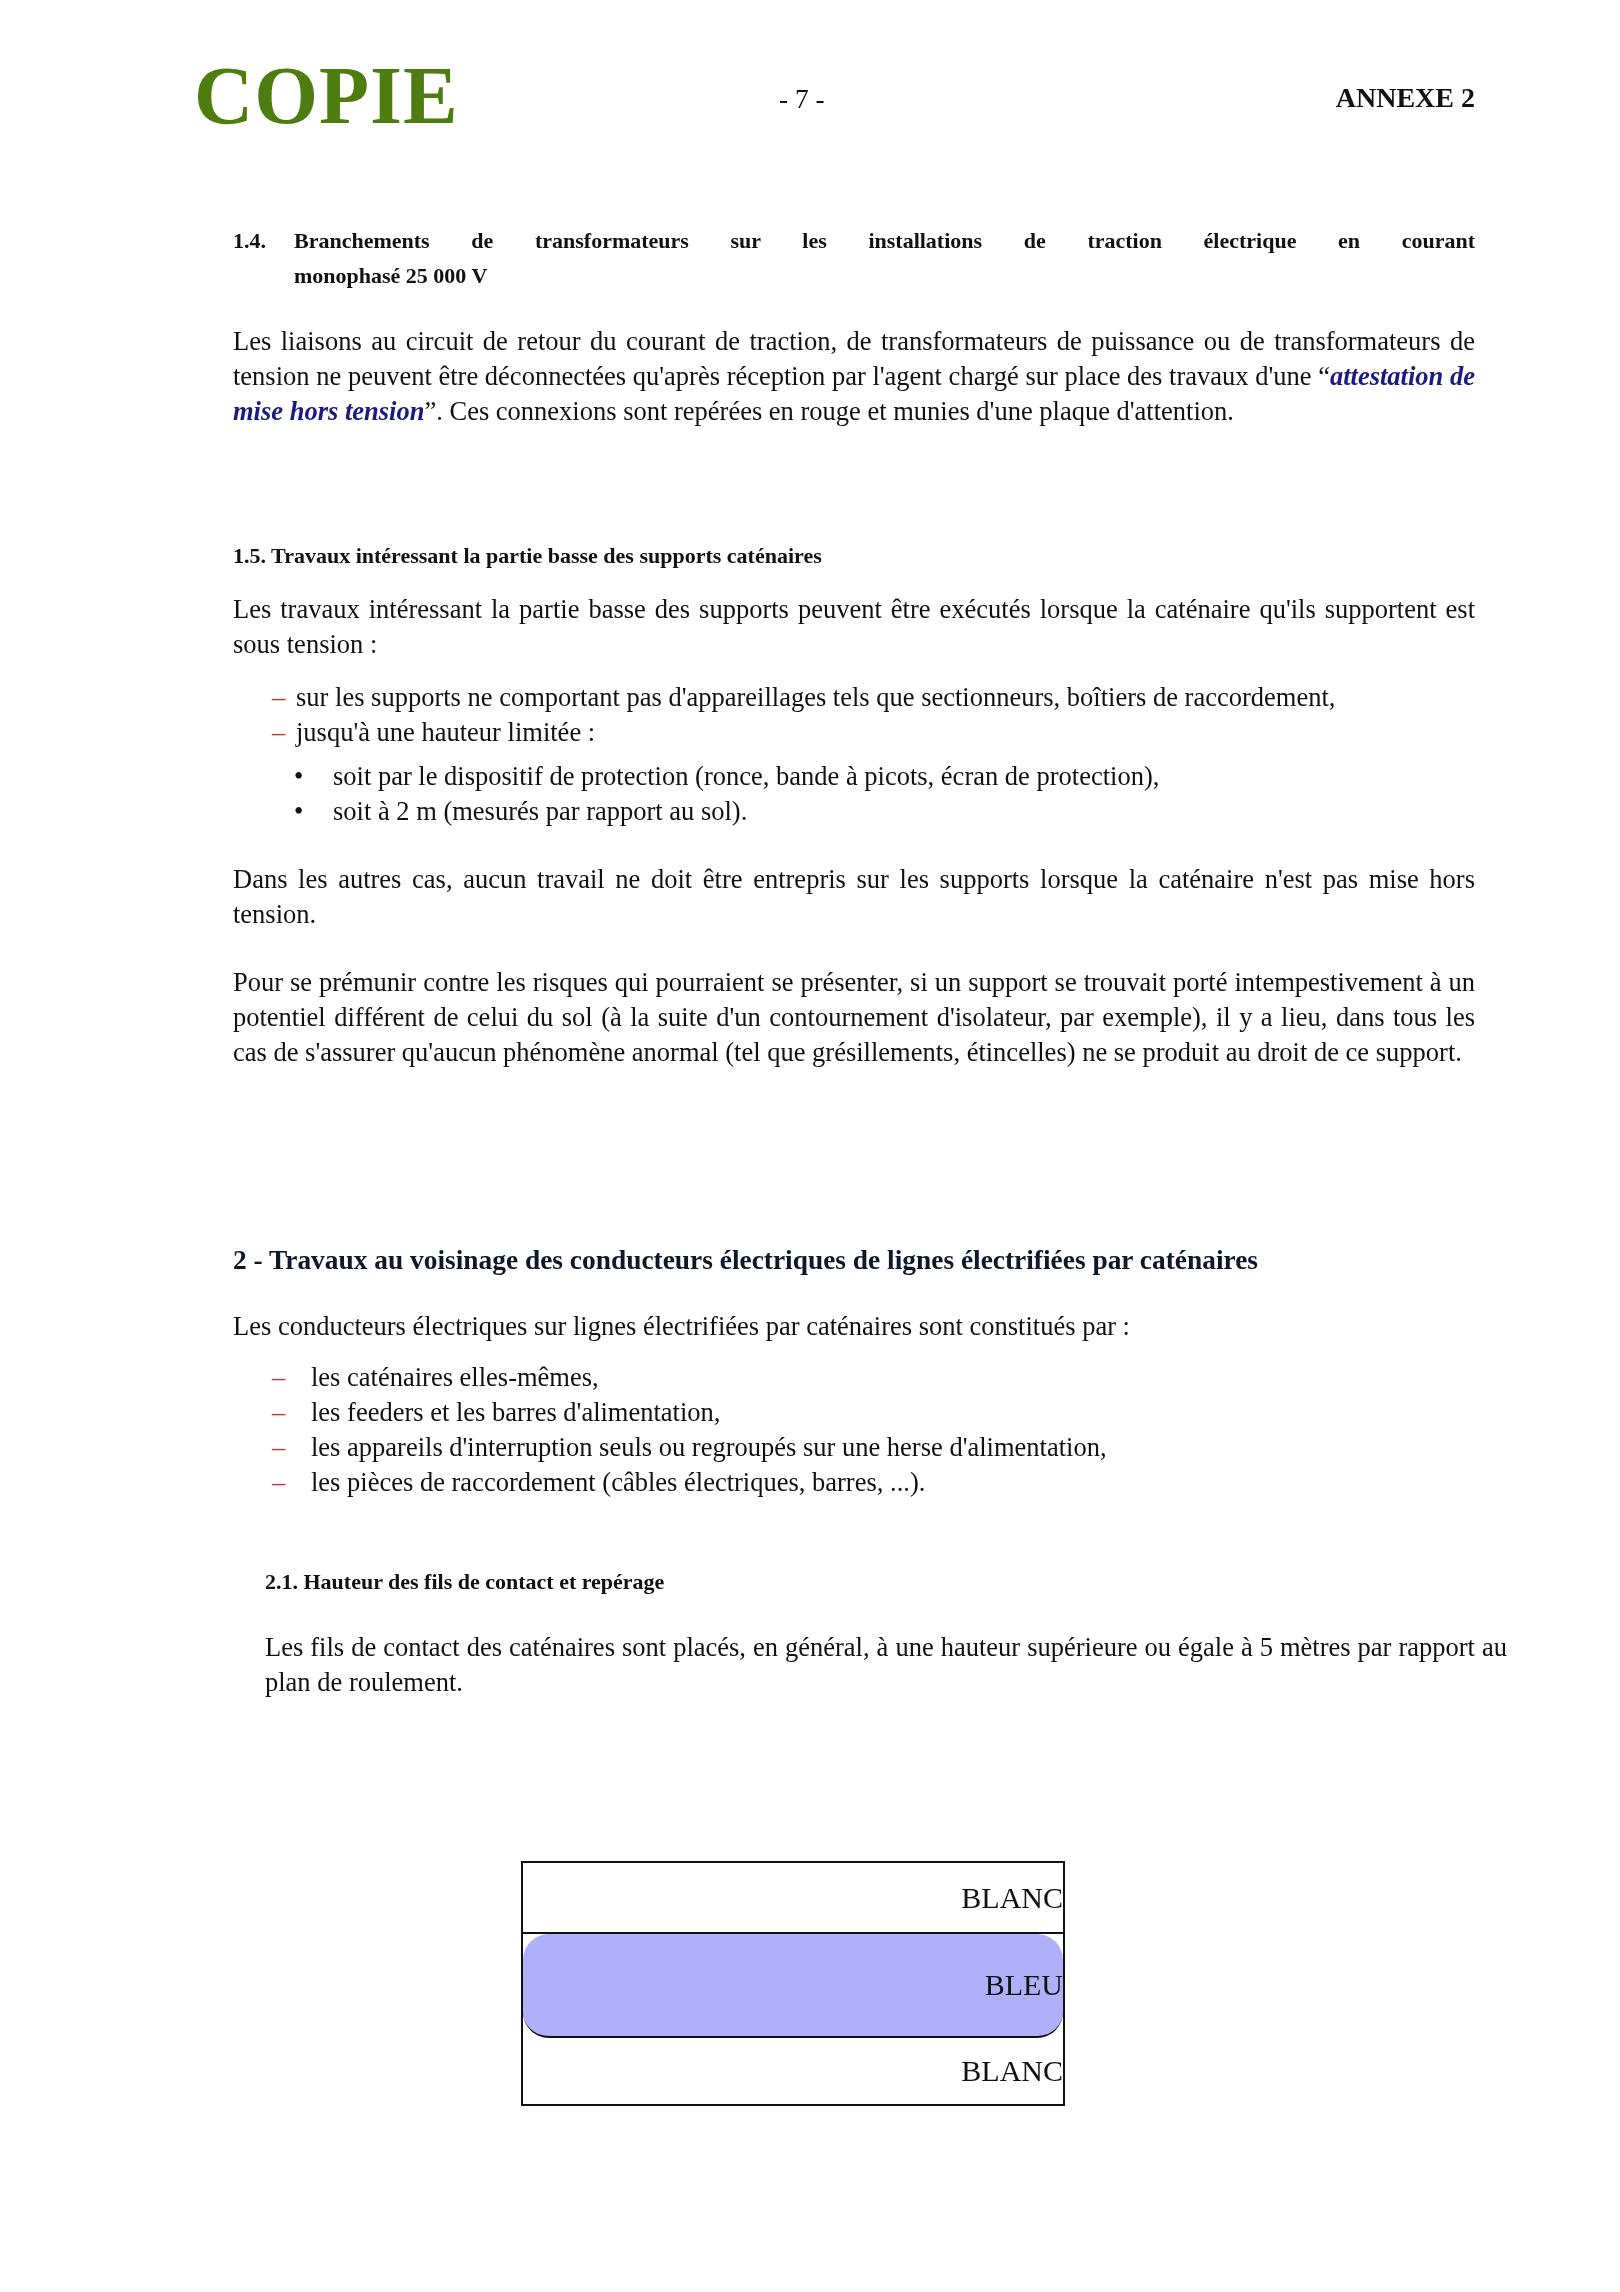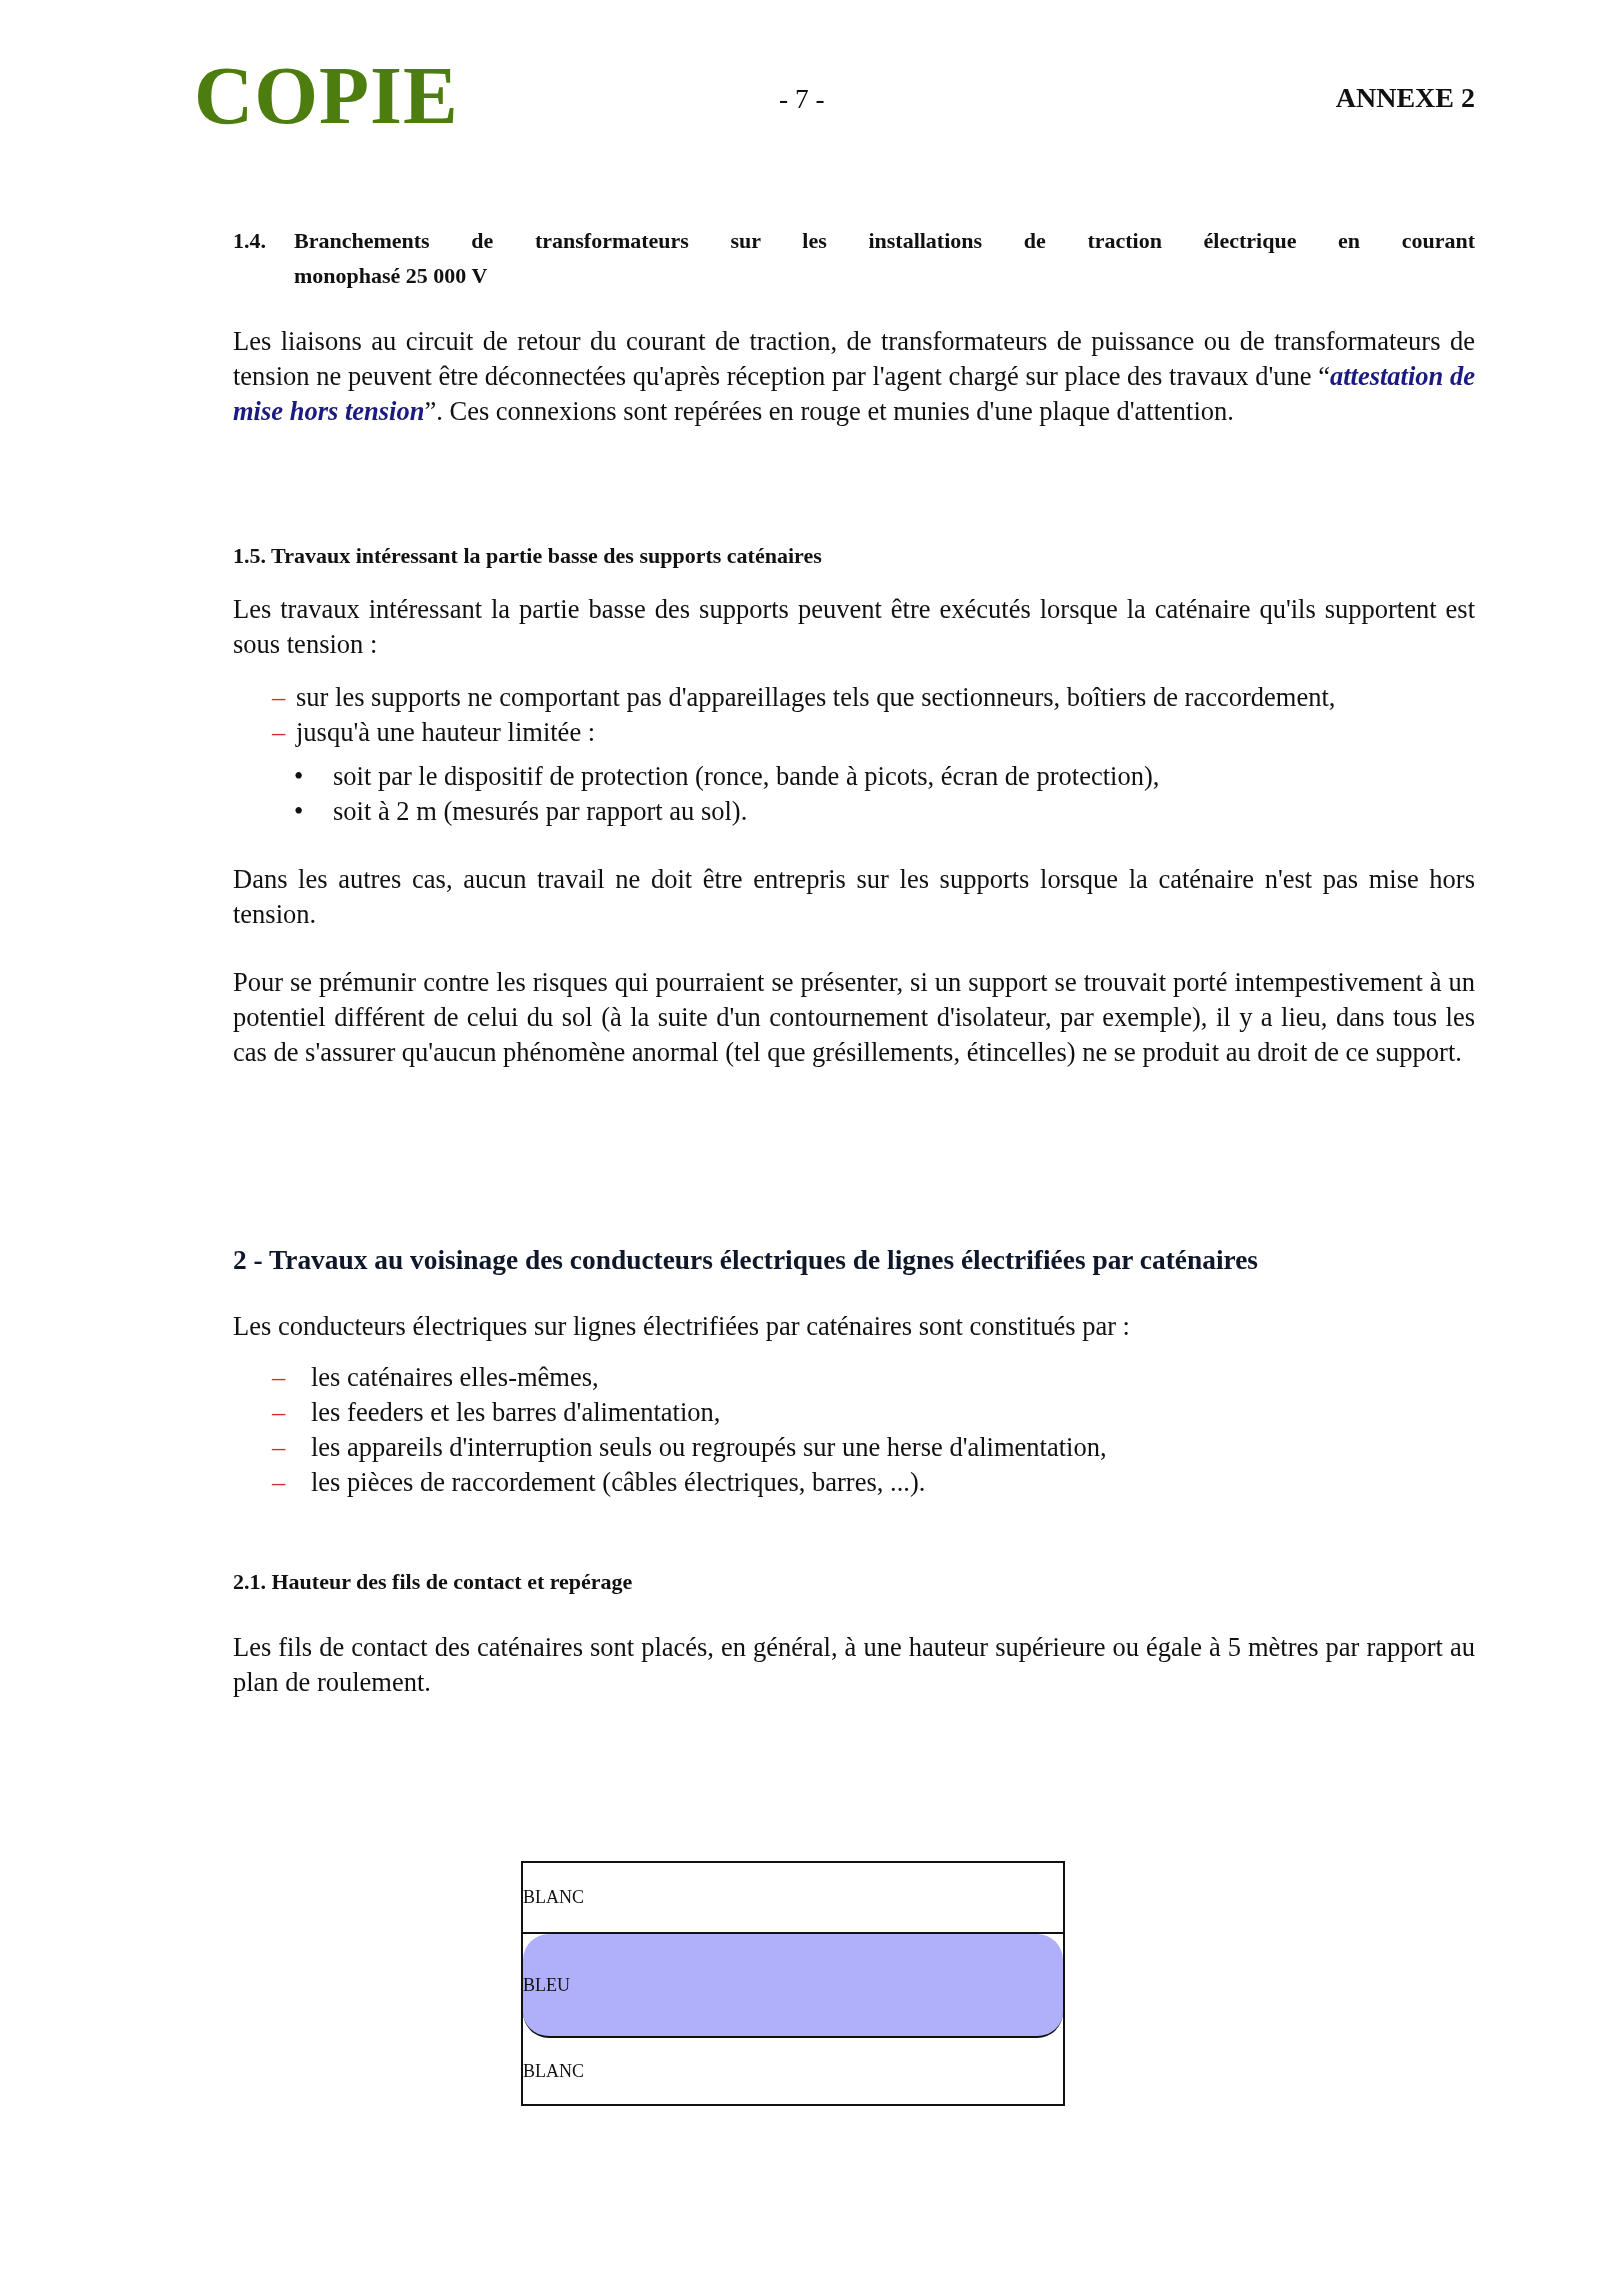--- a/index.html
+++ b/index.html
@@ -11,21 +11,21 @@
   .annexe { right: 145px; top: 82px; font-size: 28px; font-weight: bold; }
   .content { left: 233px; width: 1242px; font-size: 26.5px; line-height: 35px; }
   .h3 { font-weight: bold; font-size: 22px; }
   .just { text-align: justify; }
   .blue-it { color: #1a1a80; font-style: italic; font-weight: bold; }
   .h2blue { color: #0f172a; font-weight: bold; font-size: 27.4px; margin-top: 12px; }
   ul.dash { list-style: none; margin: 0; padding: 0; }
   ul.dash li { position: relative; }
   .dash-red { color: #d03030; }
   .bands { left: 521px; top: 1861px; width: 544px; border: 2.9px solid #111; box-sizing: border-box; }
-  .band { display: flex; align-items: center; justify-content: flex-start; font-size: 18px; border-bottom: 2px solid #111; }
+  .band { display: flex; align-items: center; justify-content: flex-end; font-size: 30px; border-bottom: 2px solid #111; }
   .band:last-child { border-bottom: none; }
 </style>
 </head>
 <body>
 
 <div class="abs copie">COPIE</div>
 <div class="abs pagenum">- 7 -</div>
 <div class="abs annexe">ANNEXE 2</div>
 
 <div class="abs content" style="top:223px;">
@@ -82,21 +82,21 @@
       <span class="dash-red abs" style="left:39px;">–</span>
       <span>les appareils d'interruption seuls ou regroupés sur une herse d'alimentation,</span>
     </li>
     <li style="padding-left:78px;">
       <span class="dash-red abs" style="left:39px;">–</span>
       <span>les pièces de raccordement (câbles électriques, barres, ...).</span>
     </li>
   </ul>
 </div>
 
-<div class="abs content" style="top:1564px;">
+<div class="abs content" style="top:1564px;margin-left:32px;">
   <div class="h3">2.1. Hauteur des fils de contact et repérage</div>
   <p class="just" style="margin:31px 0 0 0;">Les fils de contact des caténaires sont placés, en général, à une hauteur supérieure ou égale à 5 mètres par rapport au plan de roulement.</p>
 </div>
 
 <div class="abs bands">
   <div class="band" style="height: 69px; background: rgb(255, 255, 255);">
     <span>BLANC</span>
   </div>
   <div class="band" style="height: 102px; background: rgb(176, 176, 250); border-radius: 26px;">
     <span>BLEU</span>

